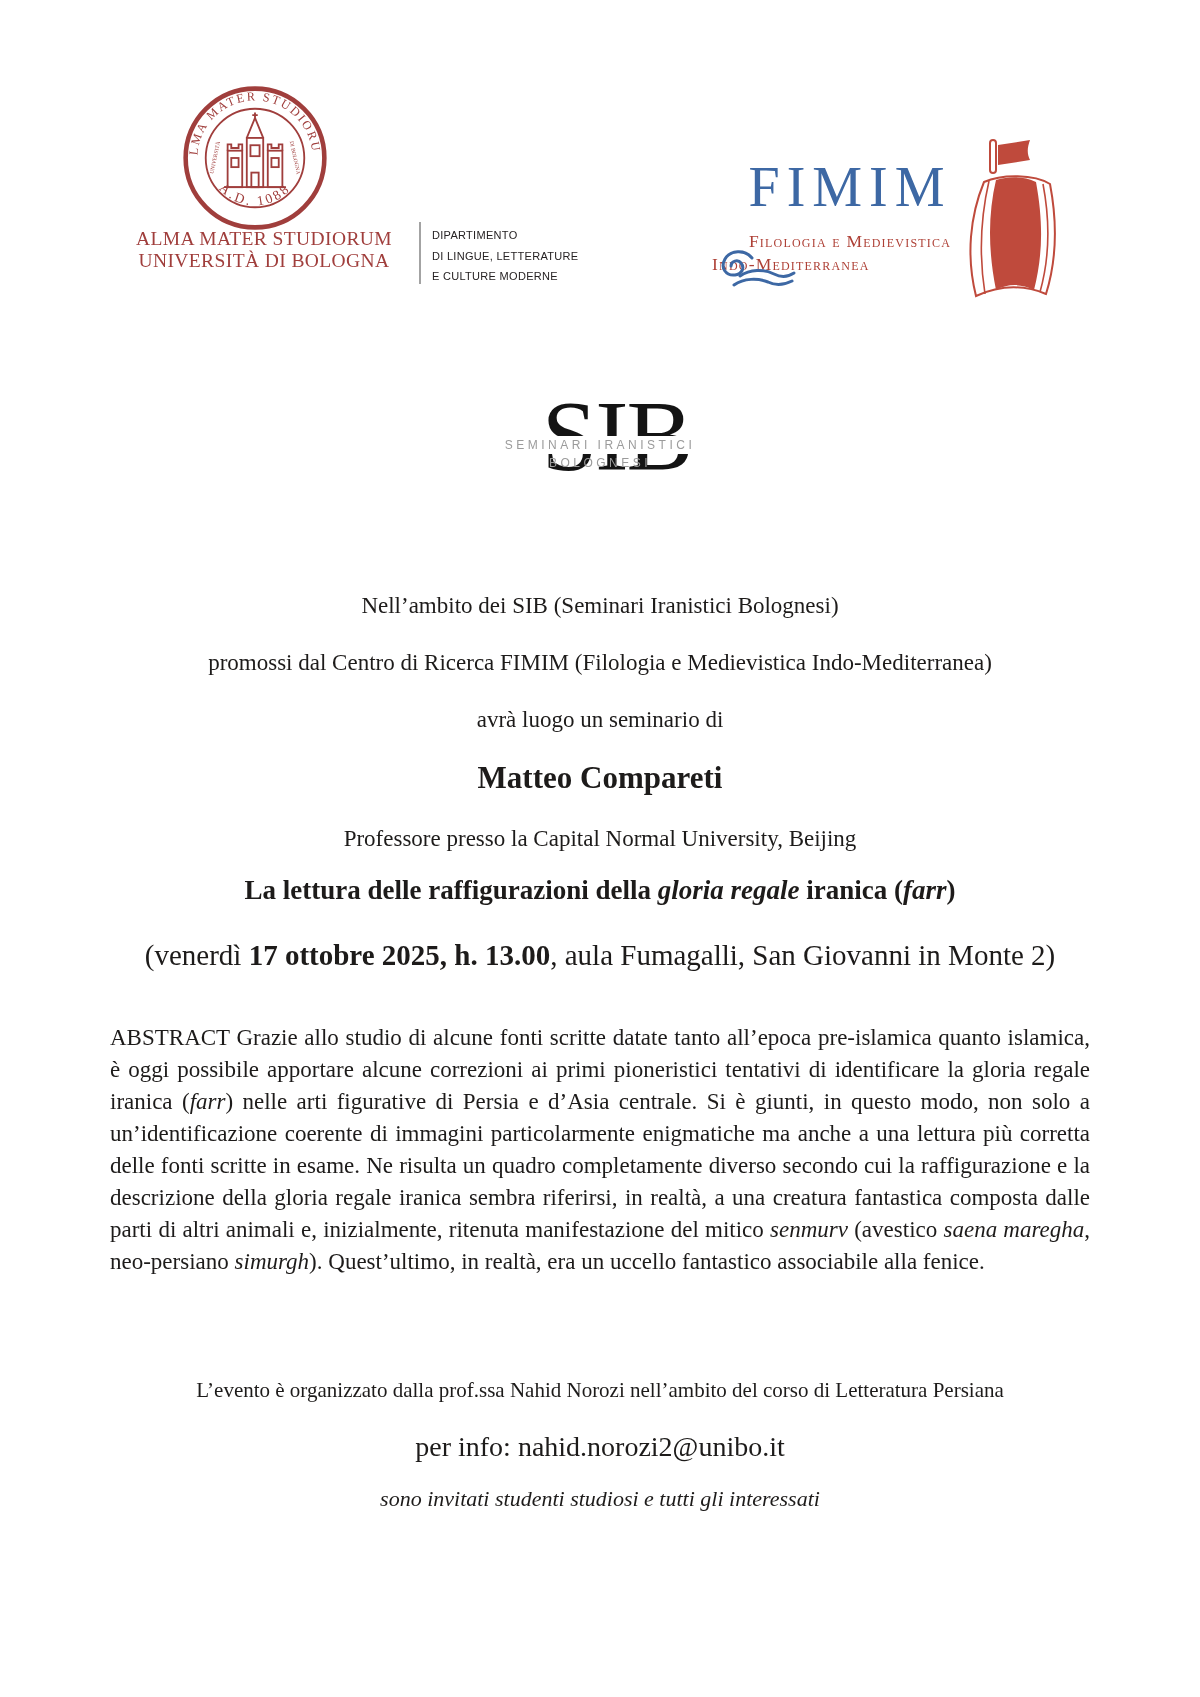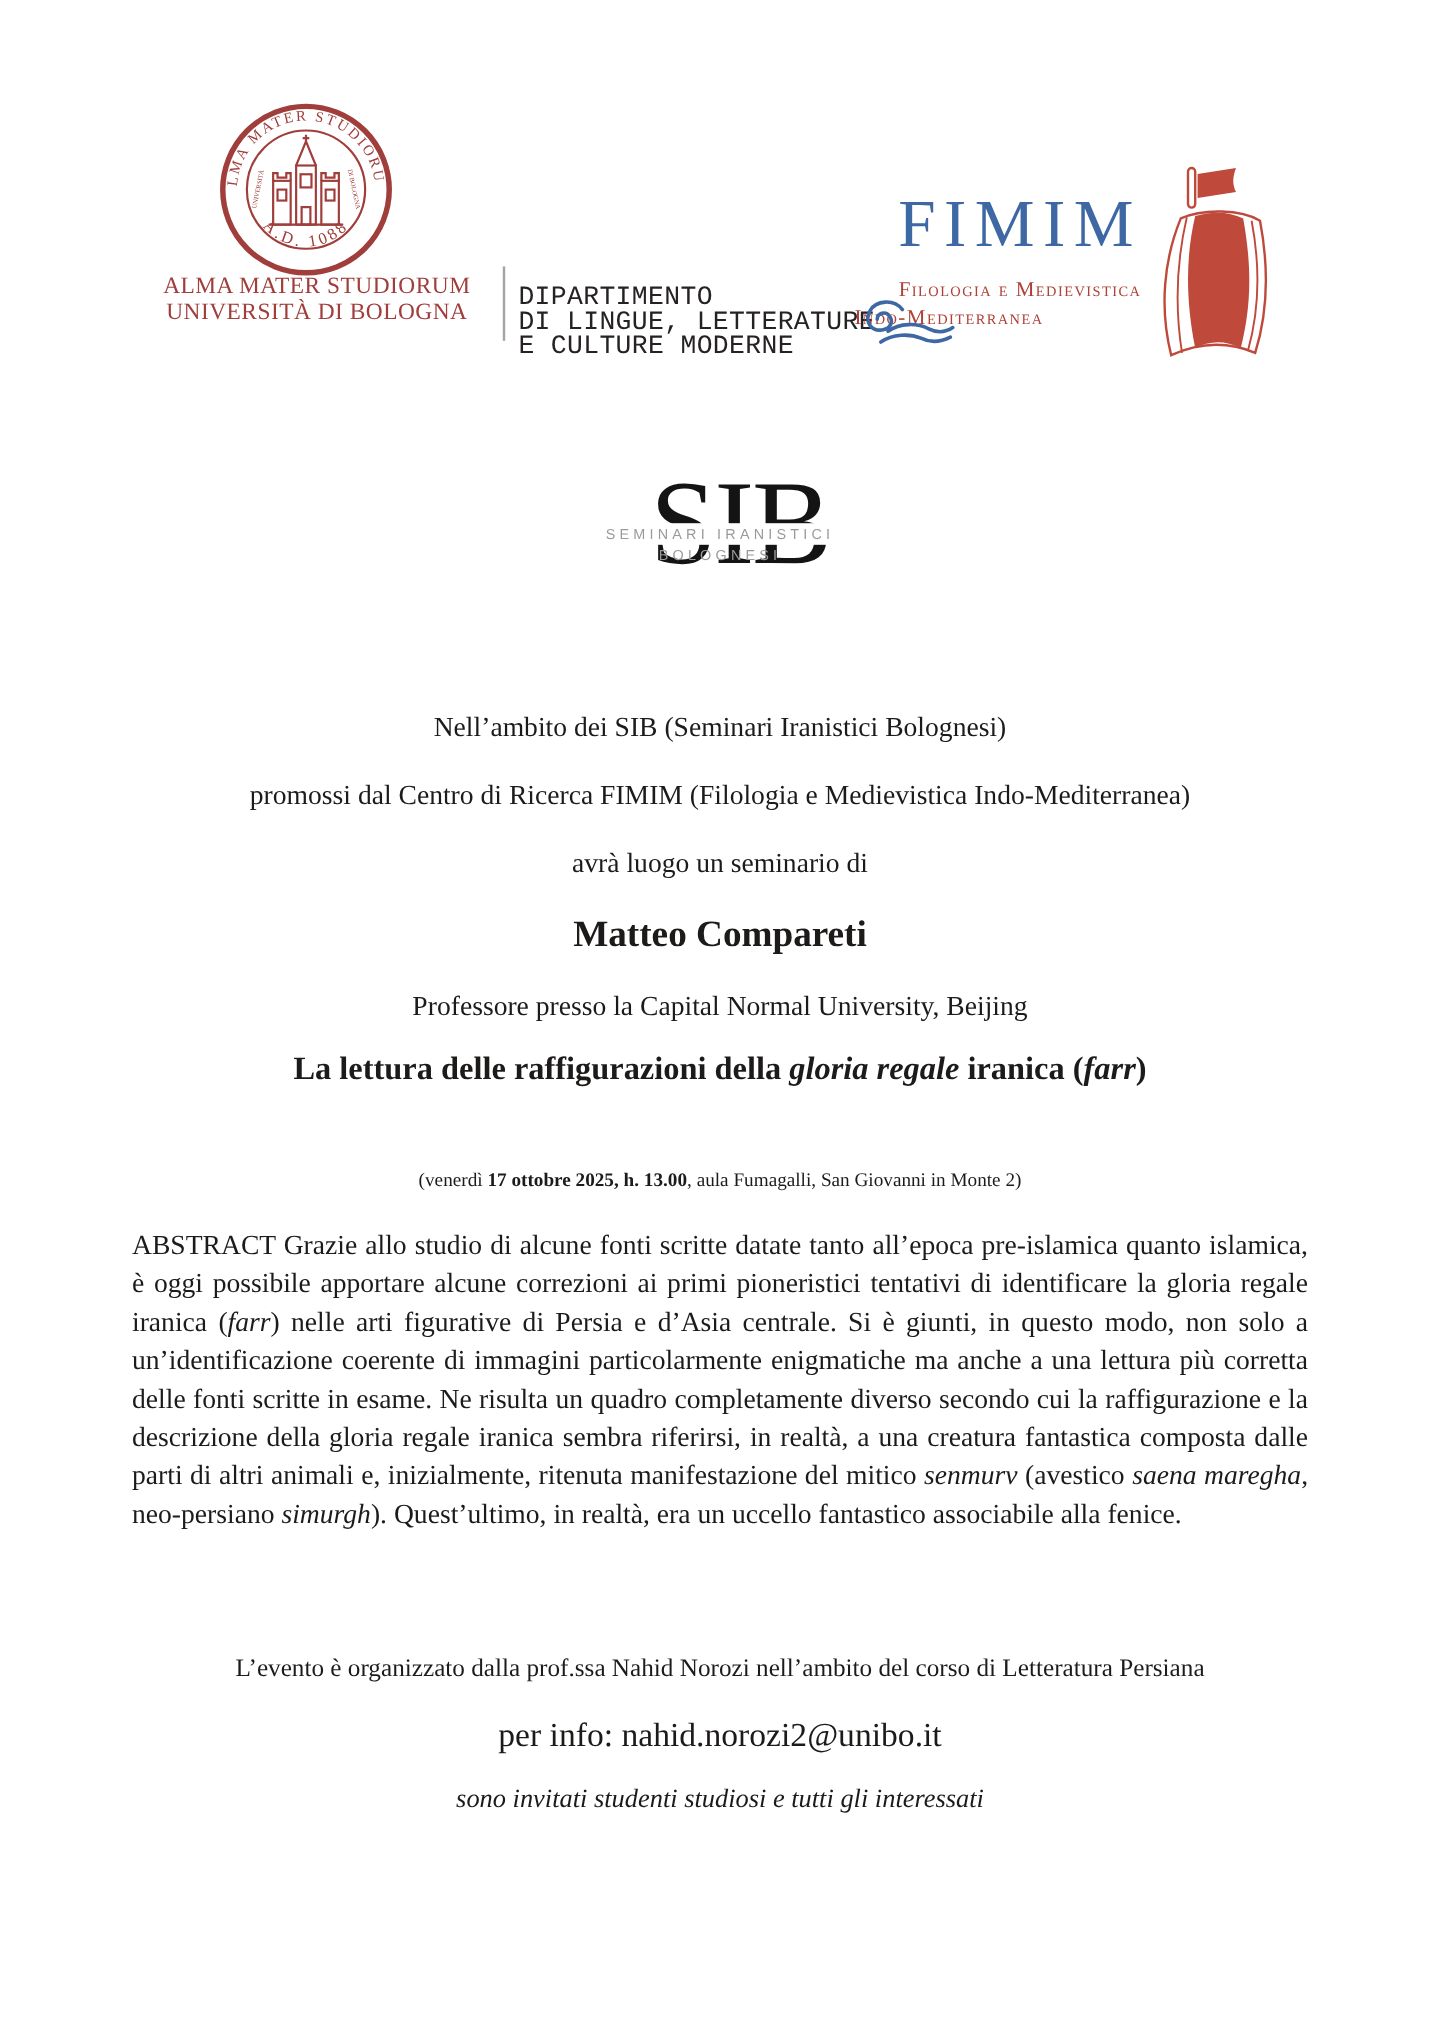--- a/index.html
+++ b/index.html
@@ -11,22 +11,22 @@
   body{background:#fff;font-family:"Liberation Serif",serif;}
   .page{position:relative;width:1200px;height:1697px;background:#fff;margin:0 auto;overflow:hidden;}
 
   
   .seal-svg{position:absolute;left:182px;top:85px;width:146px;height:146px;}
   .seal-stroke{stroke:var(--unibo-red);fill:none;}
   .seal-text{fill:var(--unibo-red);font-family:"Liberation Serif",serif;}
   .unibo-name{position:absolute;left:114px;top:228px;width:300px;text-align:center;
     color:var(--unibo-red);font-size:19.5px;line-height:22px;letter-spacing:0.4px;}
   .v-divider{position:absolute;left:419px;top:222px;width:2px;height:62px;background:var(--divider);}
-  .dept{position:absolute;left:432px;top:238px;color:var(--dept-text);
-    font-family:Liberation Mono, monospace;font-size:22px;line-height:20.5px;letter-spacing:0.3px;}
+  .dept{position:absolute;left:432px;top:225px;color:var(--dept-text);
+    font-family:Liberation Sans, sans-serif;font-size:11px;line-height:20.5px;letter-spacing:0.3px;}
 
   
   .fimim-name{position:absolute;left:700px;top:158px;width:300px;text-align:center;
     color:var(--fimim-blue);font-size:56px;line-height:58px;letter-spacing:7px;}
   .fimim-cap1{position:absolute;left:690px;top:231px;width:320px;text-align:center;
     color:var(--fimim-red);font-variant:small-caps;font-size:17.5px;letter-spacing:1.2px;}
   .fimim-cap2{position:absolute;left:712px;top:254px;width:320px;text-align:left;
     color:var(--fimim-red);font-variant:small-caps;font-size:17.5px;letter-spacing:1.2px;}
   .wave-svg{position:absolute;left:712px;top:243px;width:84px;height:50px;}
   .wave-stroke{stroke:var(--fimim-blue);fill:none;stroke-width:3;stroke-linecap:round;}
@@ -47,21 +47,21 @@
     font-size:12px;letter-spacing:3.5px;}
 
   
   .line{position:absolute;left:110px;width:980px;text-align:center;color:var(--body-text);}
   .intro1{top:593px;font-size:23px;}
   .intro2{top:650px;font-size:23px;}
   .intro3{top:707px;font-size:23px;}
   .speaker{top:760px;font-size:31px;font-weight:bold;}
   .affiliation{top:826px;font-size:23px;}
   .talk-title{top:875px;font-size:27px;font-weight:bold;}
-  .when-where{top:939px;font-size:16px;margin-top:36px;}
+  .when-where{top:939px;font-size:29px;}
   .abstract{position:absolute;left:110px;top:1022px;width:980px;text-align:justify;
     color:var(--body-text);font-size:23px;line-height:32px;}
   .organizer{top:1378px;font-size:21px;}
   .info{top:1431px;font-size:28px;}
   .invite{top:1486px;font-size:22px;font-style:italic;}
   .i{font-style:italic;}
   .b{font-weight:bold;}
 </style>
 </head>
 <body>

